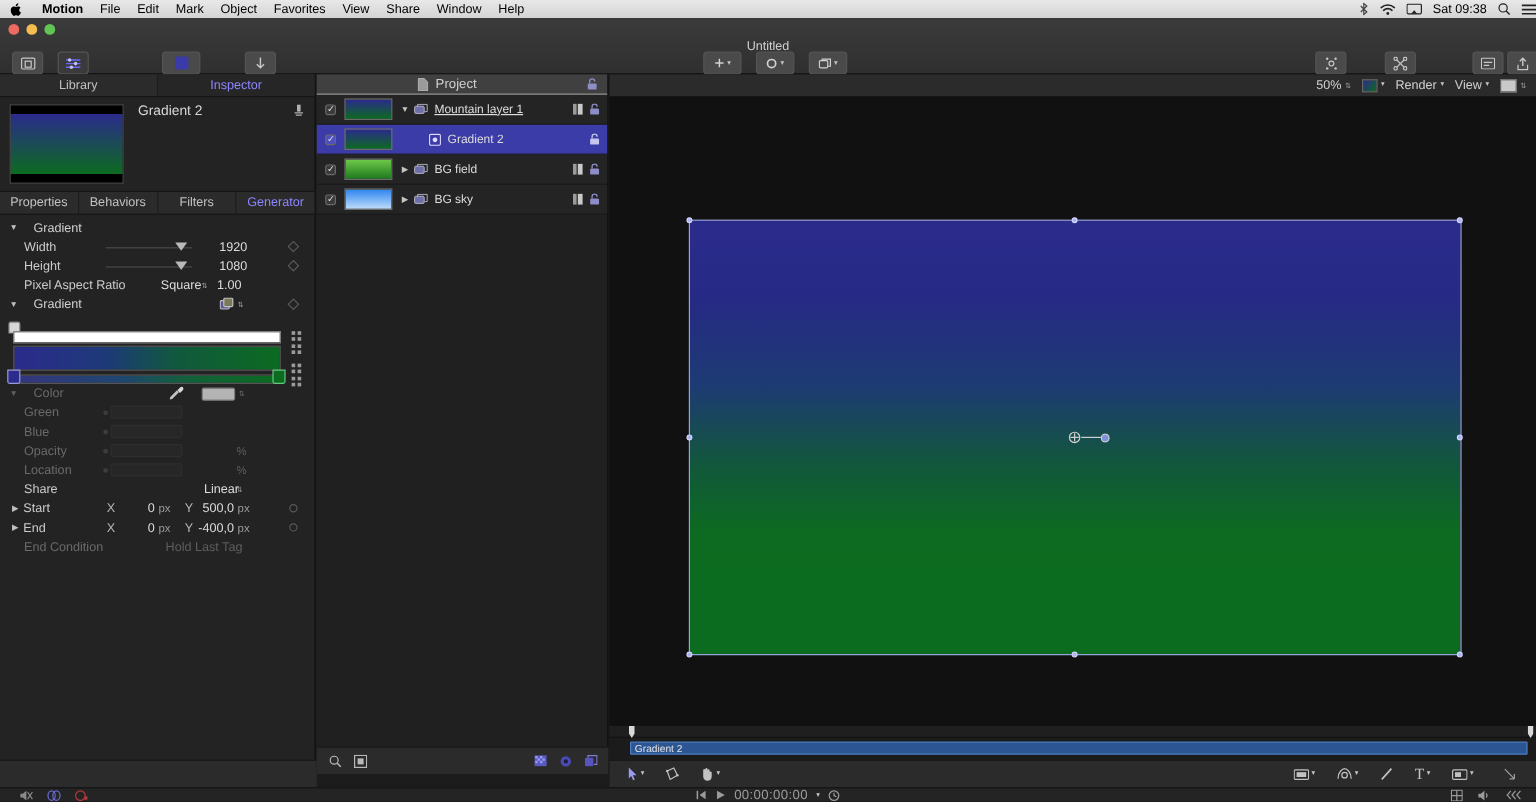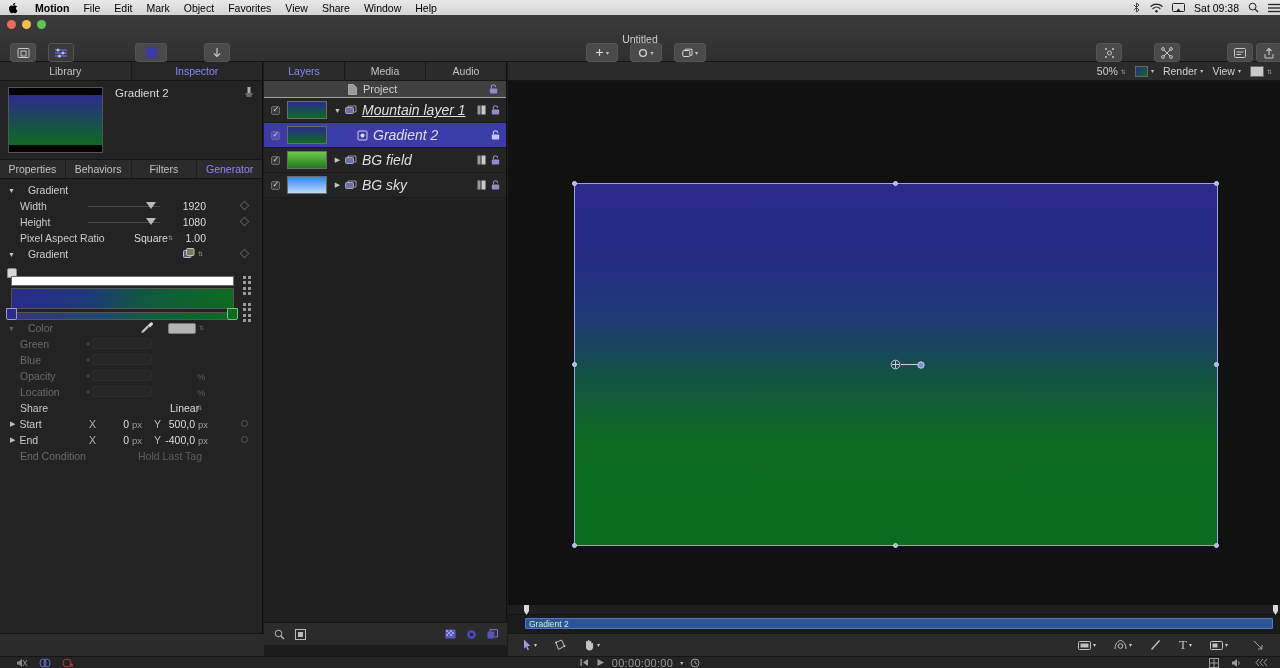--- a/index.html
+++ b/index.html
@@ -136,21 +136,21 @@
           border-bottom:1px solid #1a1a1a; background:#242424; }
   .lrow.sel { background:#3c3ca8; }
   .lchk { width:9px; height:9px; margin-left:7px; background:#3a3a3a;
           border:1px solid #6a6a6a; border-radius:2px; position:relative; }
   .lrow.sel .lchk { background:#4f4fc4; }
   .lchk:after { content:"✓"; position:absolute; left:0.5px; top:-2px;
                 font-size:8px; color:#dcdcdc; line-height:10px; }
   .lthumb { width:40px; height:18px; margin-left:7px; border:1px solid #6b6b6b; }
   .ldis { width:13px; text-align:center; font-size:7px; color:#c5c5c5; margin-left:4px; }
   .lico { margin-left:1px; margin-right:5px; display:flex; align-items:center; }
-  .lname { font-size:14px; color:#dedede;font-style:italic; }
+  .lname { font-size:10px; color:#dedede; }
   .lname.u { text-decoration:underline; }
   .lrow .rico { position:absolute; right:6px; display:flex; gap:5px; align-items:center; }
 
   .lbtmbar { position:absolute; bottom:0; left:0; width:243px; height:23px;
              background:#2b2b2b; border-top:1px solid #151515;
              display:flex; align-items:center; }
   .lbtmbar .lft { display:flex; gap:10px; margin-left:10px; }
   .lbtmbar .rgt { position:absolute; right:9px; display:flex; gap:10px; }
 
   
@@ -447,21 +447,21 @@
         <span class="slider"></span>
           <span class="sknob"></span>
         <span class="pval">1080</span>
         <span class="kf"></span>
       </div>
 
       <div class="prow">
         <span class="plabel" style="width:100px">Pixel Aspect Ratio</span>
         <span class="popsel" style="left:134px">Square</span>
         <span class="popcar" style="position:absolute;left:168px;top:4px;">⇅</span>
-        <span class="pval" style="left:176px;width:30px;text-align:right">1.00</span>
+        <span class="pval" style="left:176px;width:30px;text-align:center">1.00</span>
       </div>
 
       <div class="grouphdr">
         <span class="tri">▼</span>
         <span>Gradient</span>
         <span style="position:absolute;left:183px;top:2px;">
           <svg width="12" height="11" viewBox="0 0 12 11">
               <rect x="0.5" y="2.5" width="7.5" height="7" rx="1" fill="#5a5a9a" stroke="#c0c0c0"></rect>
               <rect x="3.5" y="0.5" width="7.5" height="7" rx="1" fill="#7a7a5a" stroke="#c0c0c0"></rect>
             </svg>
@@ -552,25 +552,20 @@
       <div class="prow">
         <span class="plabel dim" style="width:100px">End Condition</span>
         <span style="position:absolute;left:138px;color:#5e5e5e">Hold Last Tag</span>
       </div>
     </div>
   </div>
 
   <div class="leftbot"></div>
 
   <div class="center">
-    <div class="lyrtabs">
-      <div class="lyrtab active">Layers</div>
-      <div class="lyrtab">Media</div>
-      <div class="lyrtab">Audio</div>
-    </div>
 
     <div class="lyrlist">
       <div class="projrow">
         <span class="ic">
           <svg width="9" height="11" viewBox="0 0 9 11">
               <path d="M0.5 0.5h5l3 3v7h-8z" fill="#9a9a9a" stroke="#c0c0c0" stroke-width="0.7"></path>
             </svg>
         </span>
         <span>Project</span>
         <span style="position:absolute;right:8px">

